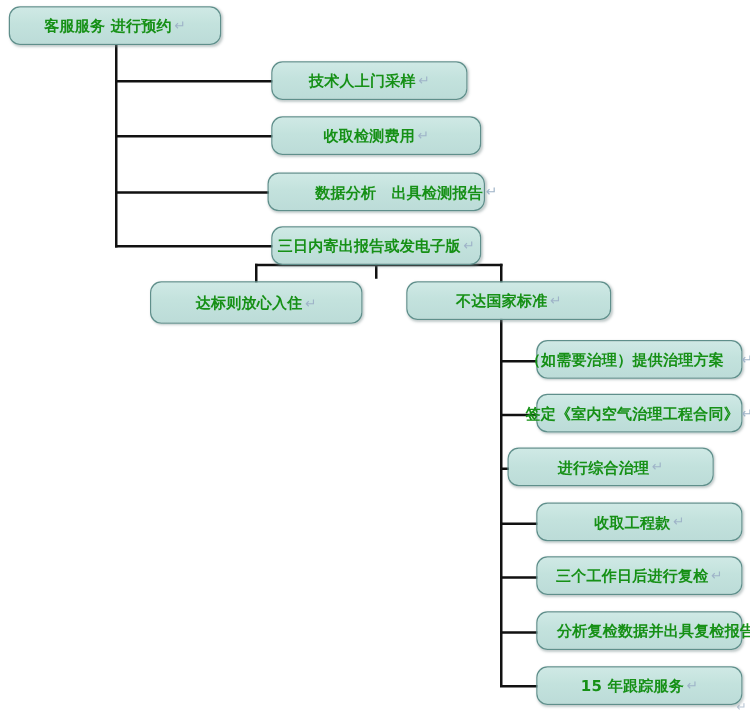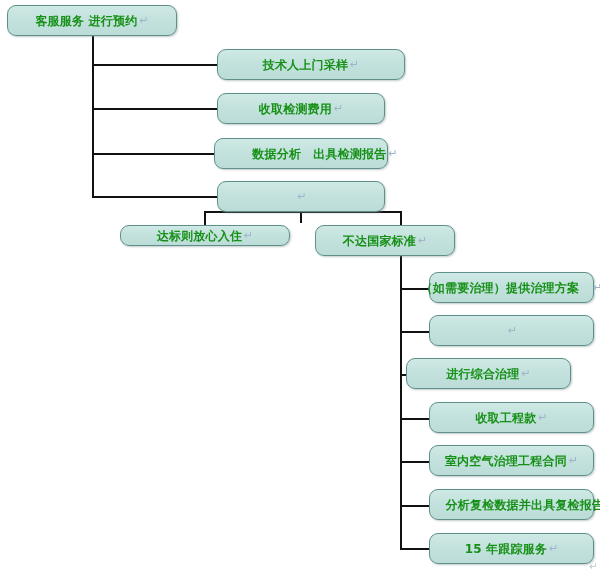--- a/index.html
+++ b/index.html
@@ -82,70 +82,72 @@
   <div class="edge h" style="left:400px; top:418px; width:30px;"></div>
   <div class="edge h" style="left:400px; top:461px; width:30px;"></div>
   <div class="edge h" style="left:400px; top:505px; width:30px;"></div>
   <div class="edge h" style="left:400px; top:548px; width:30px;"></div>
 
   <div class="node" style="left:7px; top:5px; width:170px; height:31px;">
     <span class="node-label">客服服务  进行预约</span>
     <span class="pilcrow">↵</span>
   </div>
 
-  <div class="node" style="left:217px; top:49px; width:188px; height:31px;">
+  <div class="node" style="left:217px; top:49px; width:157px; height:31px;">
     <span class="node-label">技术人上门采样</span>
     <span class="pilcrow">↵</span>
   </div>
 
   <div class="node" style="left:217px; top:93px; width:168px; height:31px;">
     <span class="node-label">收取检测费用</span>
     <span class="pilcrow">↵</span>
   </div>
 
   <div class="node" style="left:214px; top:138px; width:174px; height:31px;padding-left:48px;">
     <span class="node-label">数据分析　出具检测报告</span>
     <span class="pilcrow">↵</span>
   </div>
 
   <div class="node" style="left:217px; top:181px; width:168px; height:31px;">
+    <span class="node-label">三日内寄出报告或发电子版</span>
     <span class="pilcrow">↵</span>
   </div>
 
-  <div class="node" style="left:120px; top:225px; width:170px; height:21px;">
+  <div class="node" style="left:120px; top:225px; width:170px; height:34px;">
     <span class="node-label">达标则放心入住</span>
     <span class="pilcrow">↵</span>
   </div>
 
-  <div class="node" style="left:315px; top:225px; width:140px; height:31px;">
+  <div class="node" style="left:325px; top:225px; width:164px; height:31px;">
     <span class="node-label">不达国家标准</span>
     <span class="pilcrow">↵</span>
   </div>
 
   <div class="node" style="left:429px; top:272px; width:165px; height:31px;gap:12px;">
     <span class="node-label">（如需要治理）提供治理方案</span>
     <span class="pilcrow">↵</span>
   </div>
 
   <div class="node" style="left:429px; top:315px; width:165px; height:31px;">
+    <span class="node-label">签定《室内空气治理工程合同》</span>
     <span class="pilcrow">↵</span>
   </div>
 
   <div class="node" style="left:406px; top:358px; width:165px; height:31px;">
     <span class="node-label">进行综合治理</span>
     <span class="pilcrow">↵</span>
   </div>
 
   <div class="node" style="left:429px; top:402px; width:165px; height:31px;">
     <span class="node-label">收取工程款</span>
     <span class="pilcrow">↵</span>
   </div>
 
   <div class="node" style="left:429px; top:445px; width:165px; height:31px;">
-    <span class="node-label">室内空气治理工程合同</span>
+    <span class="node-label">三个工作日后进行复检</span>
     <span class="pilcrow">↵</span>
   </div>
 
   <div class="node" style="left:429px; top:489px; width:165px; height:31px;padding-left:38px;">
     <span class="node-label">分析复检数据并出具复检报告</span>
     <span class="pilcrow">↵</span>
   </div>
 
   <div class="node" style="left:429px; top:533px; width:165px; height:31px;">
     <span class="node-label">15 年跟踪服务</span>

